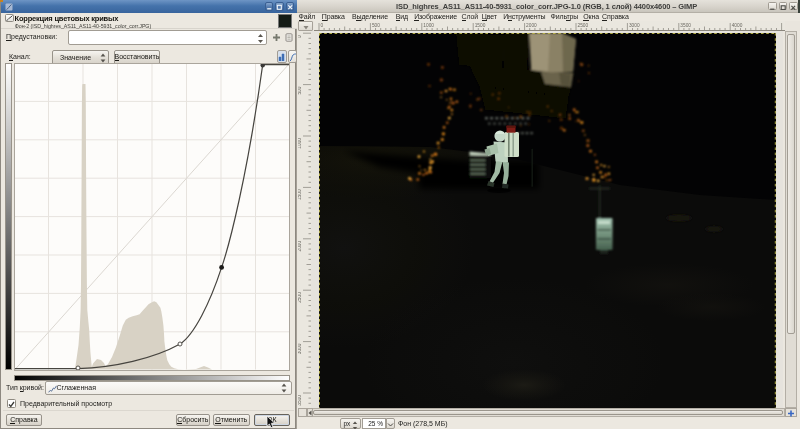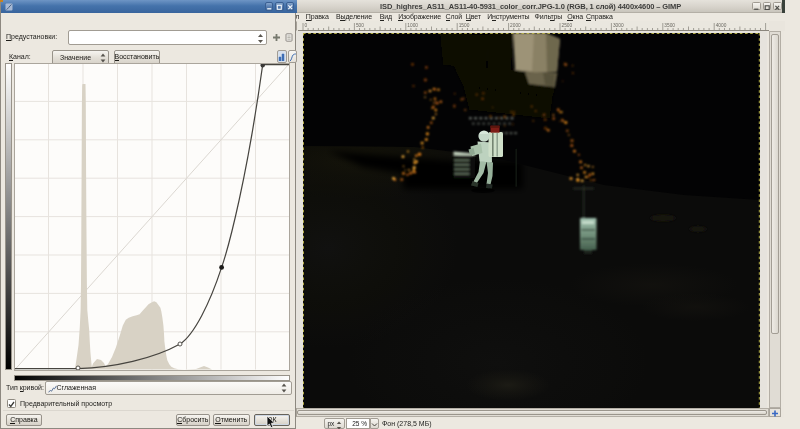--- a/index.html
+++ b/index.html
@@ -1,18 +1,18 @@
 <!DOCTYPE html>
 <html><head><meta charset="utf-8"><style>
 *{margin:0;padding:0;box-sizing:border-box}
 html,body{width:800px;height:429px;overflow:hidden}
 body{position:relative;font-family:"Liberation Sans",sans-serif;background:#ece8e0;font-size:8px;color:#1a1a1a}
 .a{position:absolute}
 
-#gw{left:280px;top:0;width:504px;height:429px;background:#ebe7df;border-left:1px solid #a49f96}
+#gw{left:296px;top:0;width:504px;height:429px;background:#ebe7df;border-left:1px solid #a49f96}
 #gtitle{left:0;top:0;width:504px;height:13px;background:linear-gradient(#e5e2db,#d6d2ca 60%,#c9c5bc);border-bottom:1px solid #b4afa6}
 #gtitle .t{left:99px;top:1.5px;width:300px;text-align:center;font-weight:bold;font-size:7.5px;color:#3d3d3b;letter-spacing:-0.1px;white-space:nowrap}
 .wbtn{top:2px;width:8.5px;height:7.5px;background:linear-gradient(#f6f4f0,#ddd9d1);border:1px solid #a09b92;border-radius:1.5px}
 #gcorner{left:500.5px;top:0;width:3.5px;height:13px;background:#39413a}
 #gmenu{left:-1px;top:13px;width:505px;height:8px;background:#ece8e0}
 #gmenu span{position:absolute;top:0;font-size:7px;color:#23221f;white-space:nowrap;letter-spacing:-0.12px}
 
 
 #hrulerbox{left:0;top:21px;width:504px;height:10px;background:#e9e5dd}
 #cornerbtn{left:0.5px;top:21px;width:15.5px;height:10px;background:linear-gradient(#f2f0ea,#ddd9d1);border:1px solid #a6a198;border-radius:1px}
@@ -420,20 +420,30 @@
   <div class="dbtn a" style="left:263.5px"><svg width="6.5" height="6.5" viewBox="0 0 6.5 6.5">
           <path d="M1.2 4.8 H5.3" stroke="#f2f6fa" stroke-width="1.3"></path>
         </svg></div>
   <div class="dbtn a" style="left:274px"><svg width="6.5" height="6.5" viewBox="0 0 6.5 6.5">
           <rect x="1.3" y="1.3" width="4" height="4" fill="none" stroke="#f2f6fa" stroke-width="1.1"></rect>
         </svg></div>
   <div class="dbtn a" style="left:284.5px"><svg width="6.5" height="6.5" viewBox="0 0 6.5 6.5">
           <path d="M1.3 1.3 L5.2 5.2 M5.2 1.3 L1.3 5.2" stroke="#f2f6fa" stroke-width="1.2"></path>
         </svg></div>
  </div>
+ <div id="dhead" class="a">
+  <div id="dicon" class="a">
+        <svg width="7" height="6" viewBox="0 0 7 6" style="position:absolute;left:0;top:0">
+          <path d="M0.5 5.5 C2 5 2.5 3.5 3.5 3 C4.5 2.5 5.5 1.5 6.5 0.5" stroke="#333" stroke-width="0.9" fill="none"></path>
+        </svg>
+      </div>
+  <div class="h1 a">Коррекция цветовых кривых</div>
+  <div class="h2 a">Фон-2 (ISD_highres_AS11_AS11-40-5931_color_corr.JPG)</div>
+  <div id="dthumb" class="a"></div>
+ </div>
  <div id="lblpre" class="a"><u>П</u>редустановки:</div>
  <div id="precombo" class="a">
       <div id="prespin" class="a" style="left:185px;top:2px"><svg width="7" height="11" viewBox="0 0 7 11">
           <path d="M3.5 1 L6 4 L1 4 Z" fill="#5a564f"></path>
           <path d="M3.5 10 L1 7 L6 7 Z" fill="#5a564f"></path>
         </svg></div>
     </div>
  <div class="mini a" style="left:270px"><svg width="9" height="9" viewBox="0 0 9 9">
         <path d="M4.5 1 V8 M1 4.5 H8" stroke="#77796e" stroke-width="1.8"></path>
       </svg></div>

